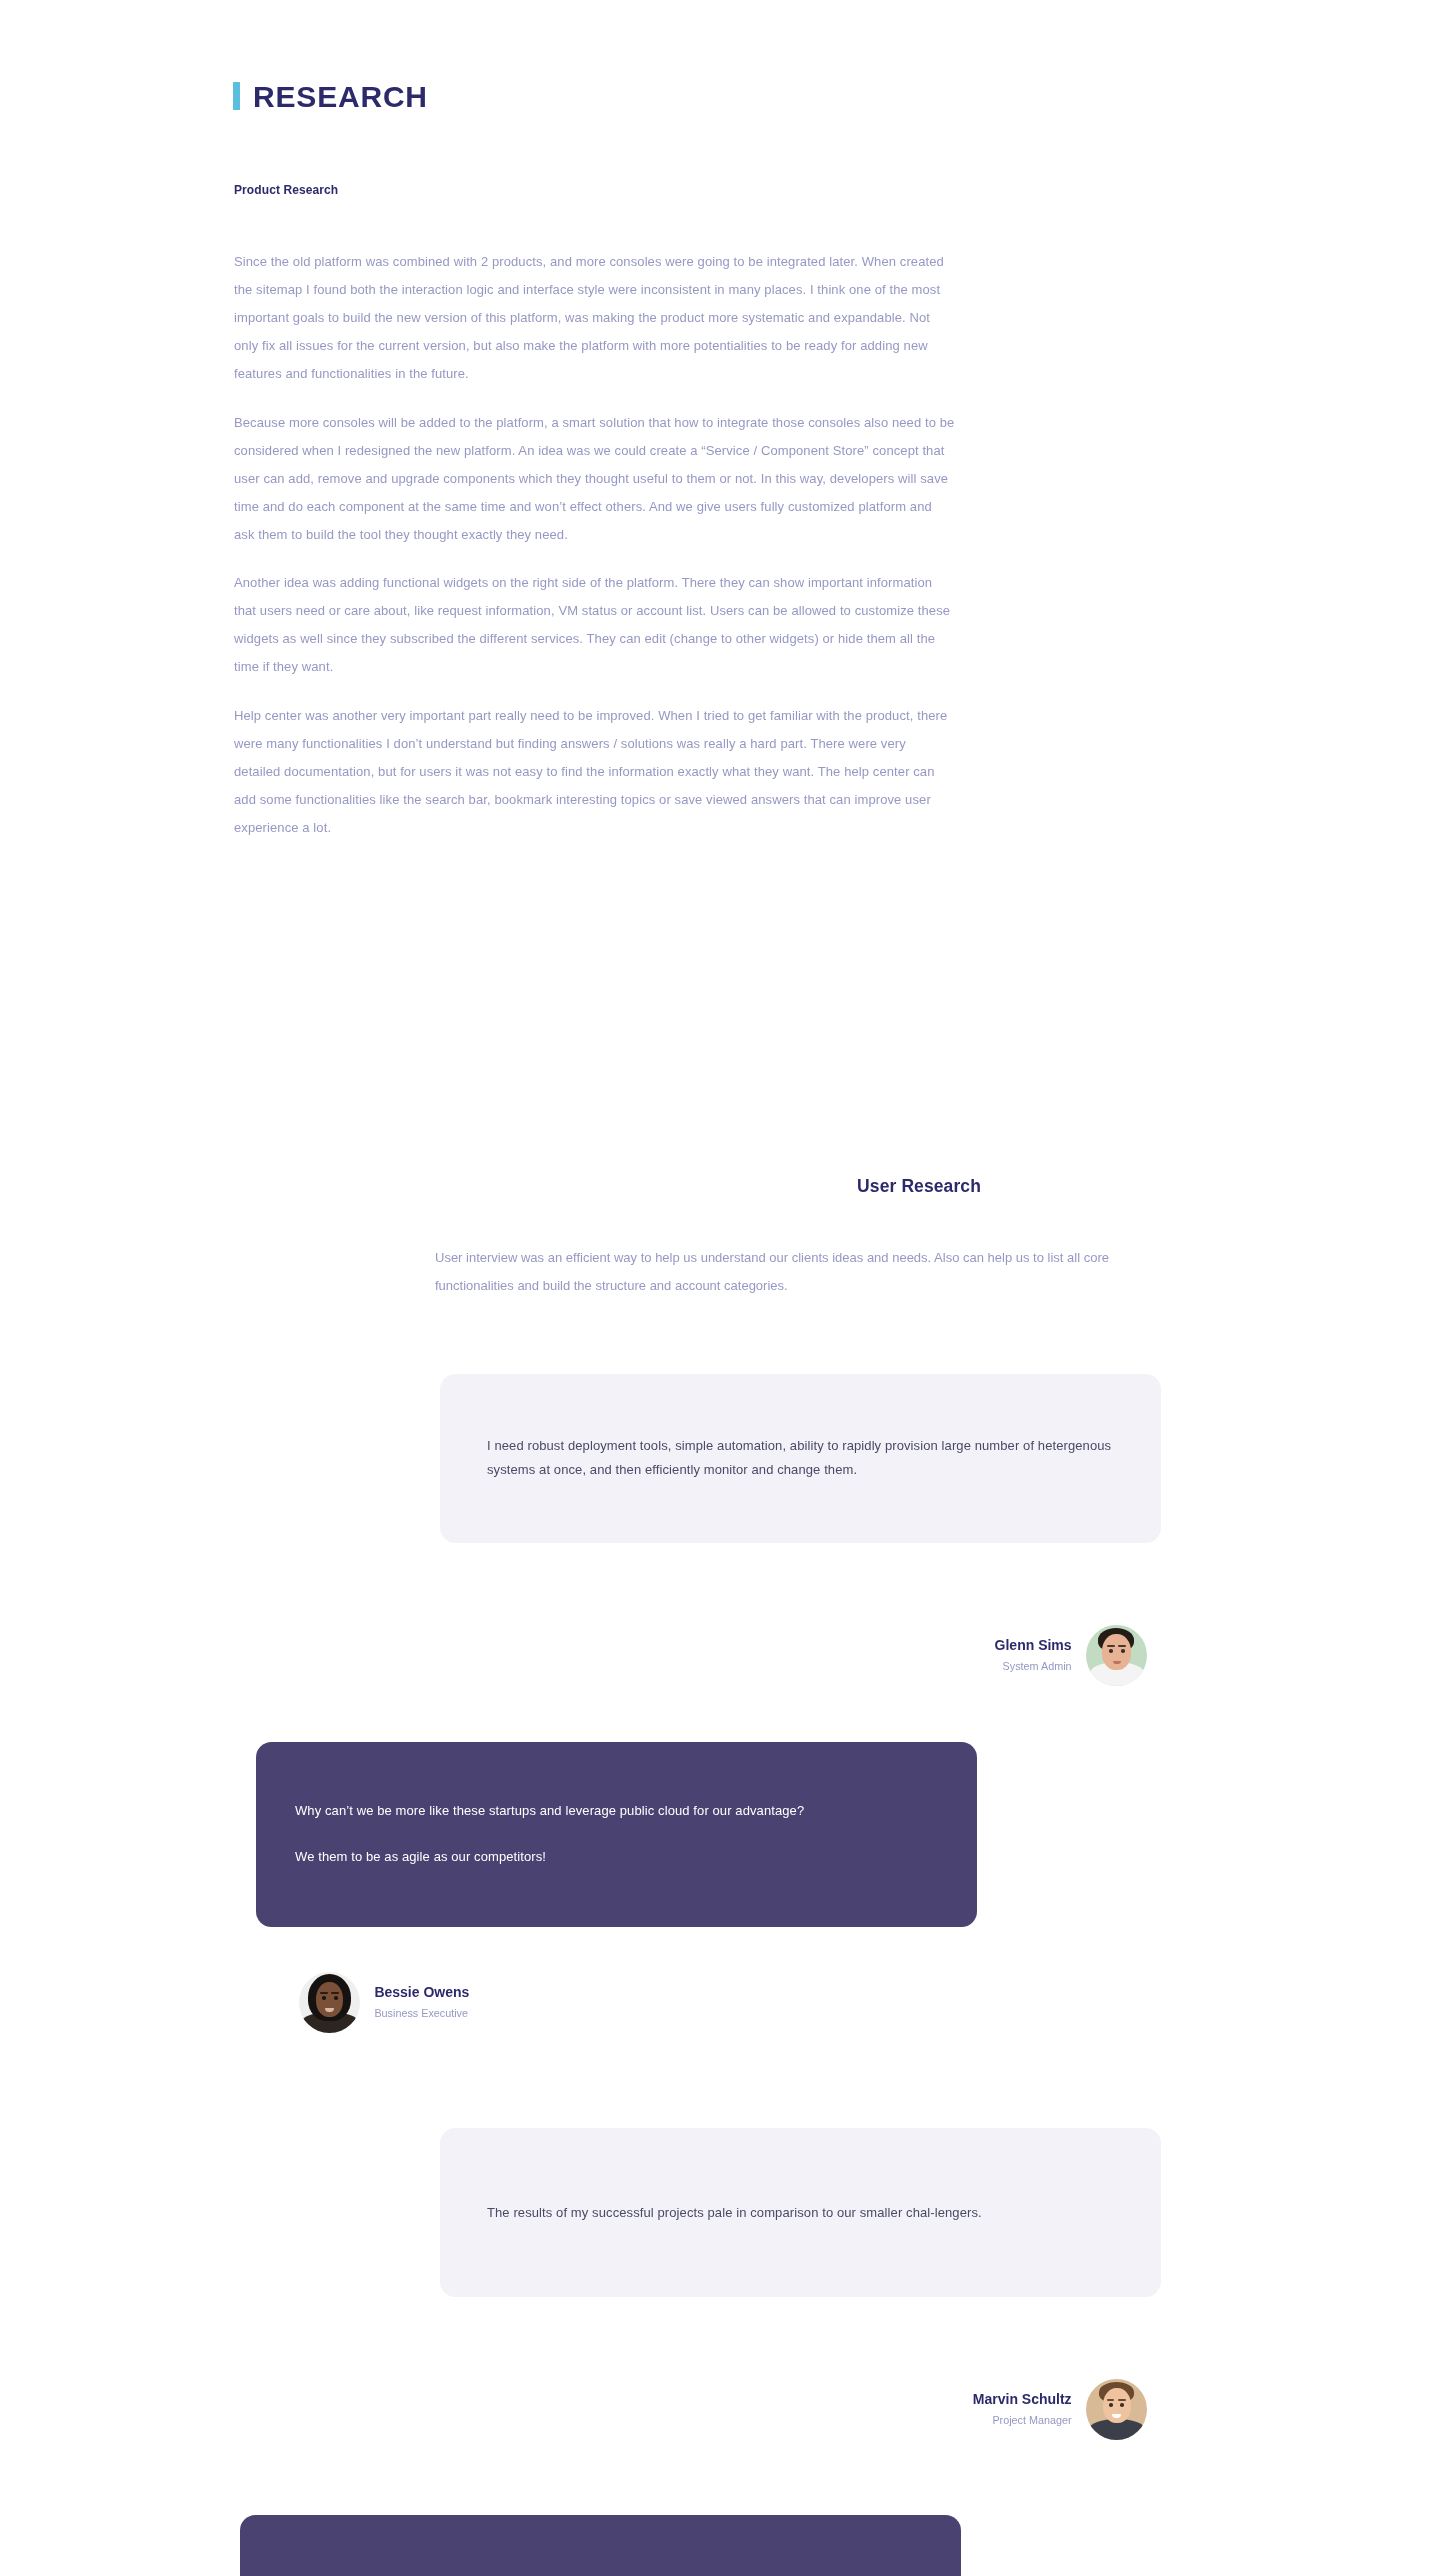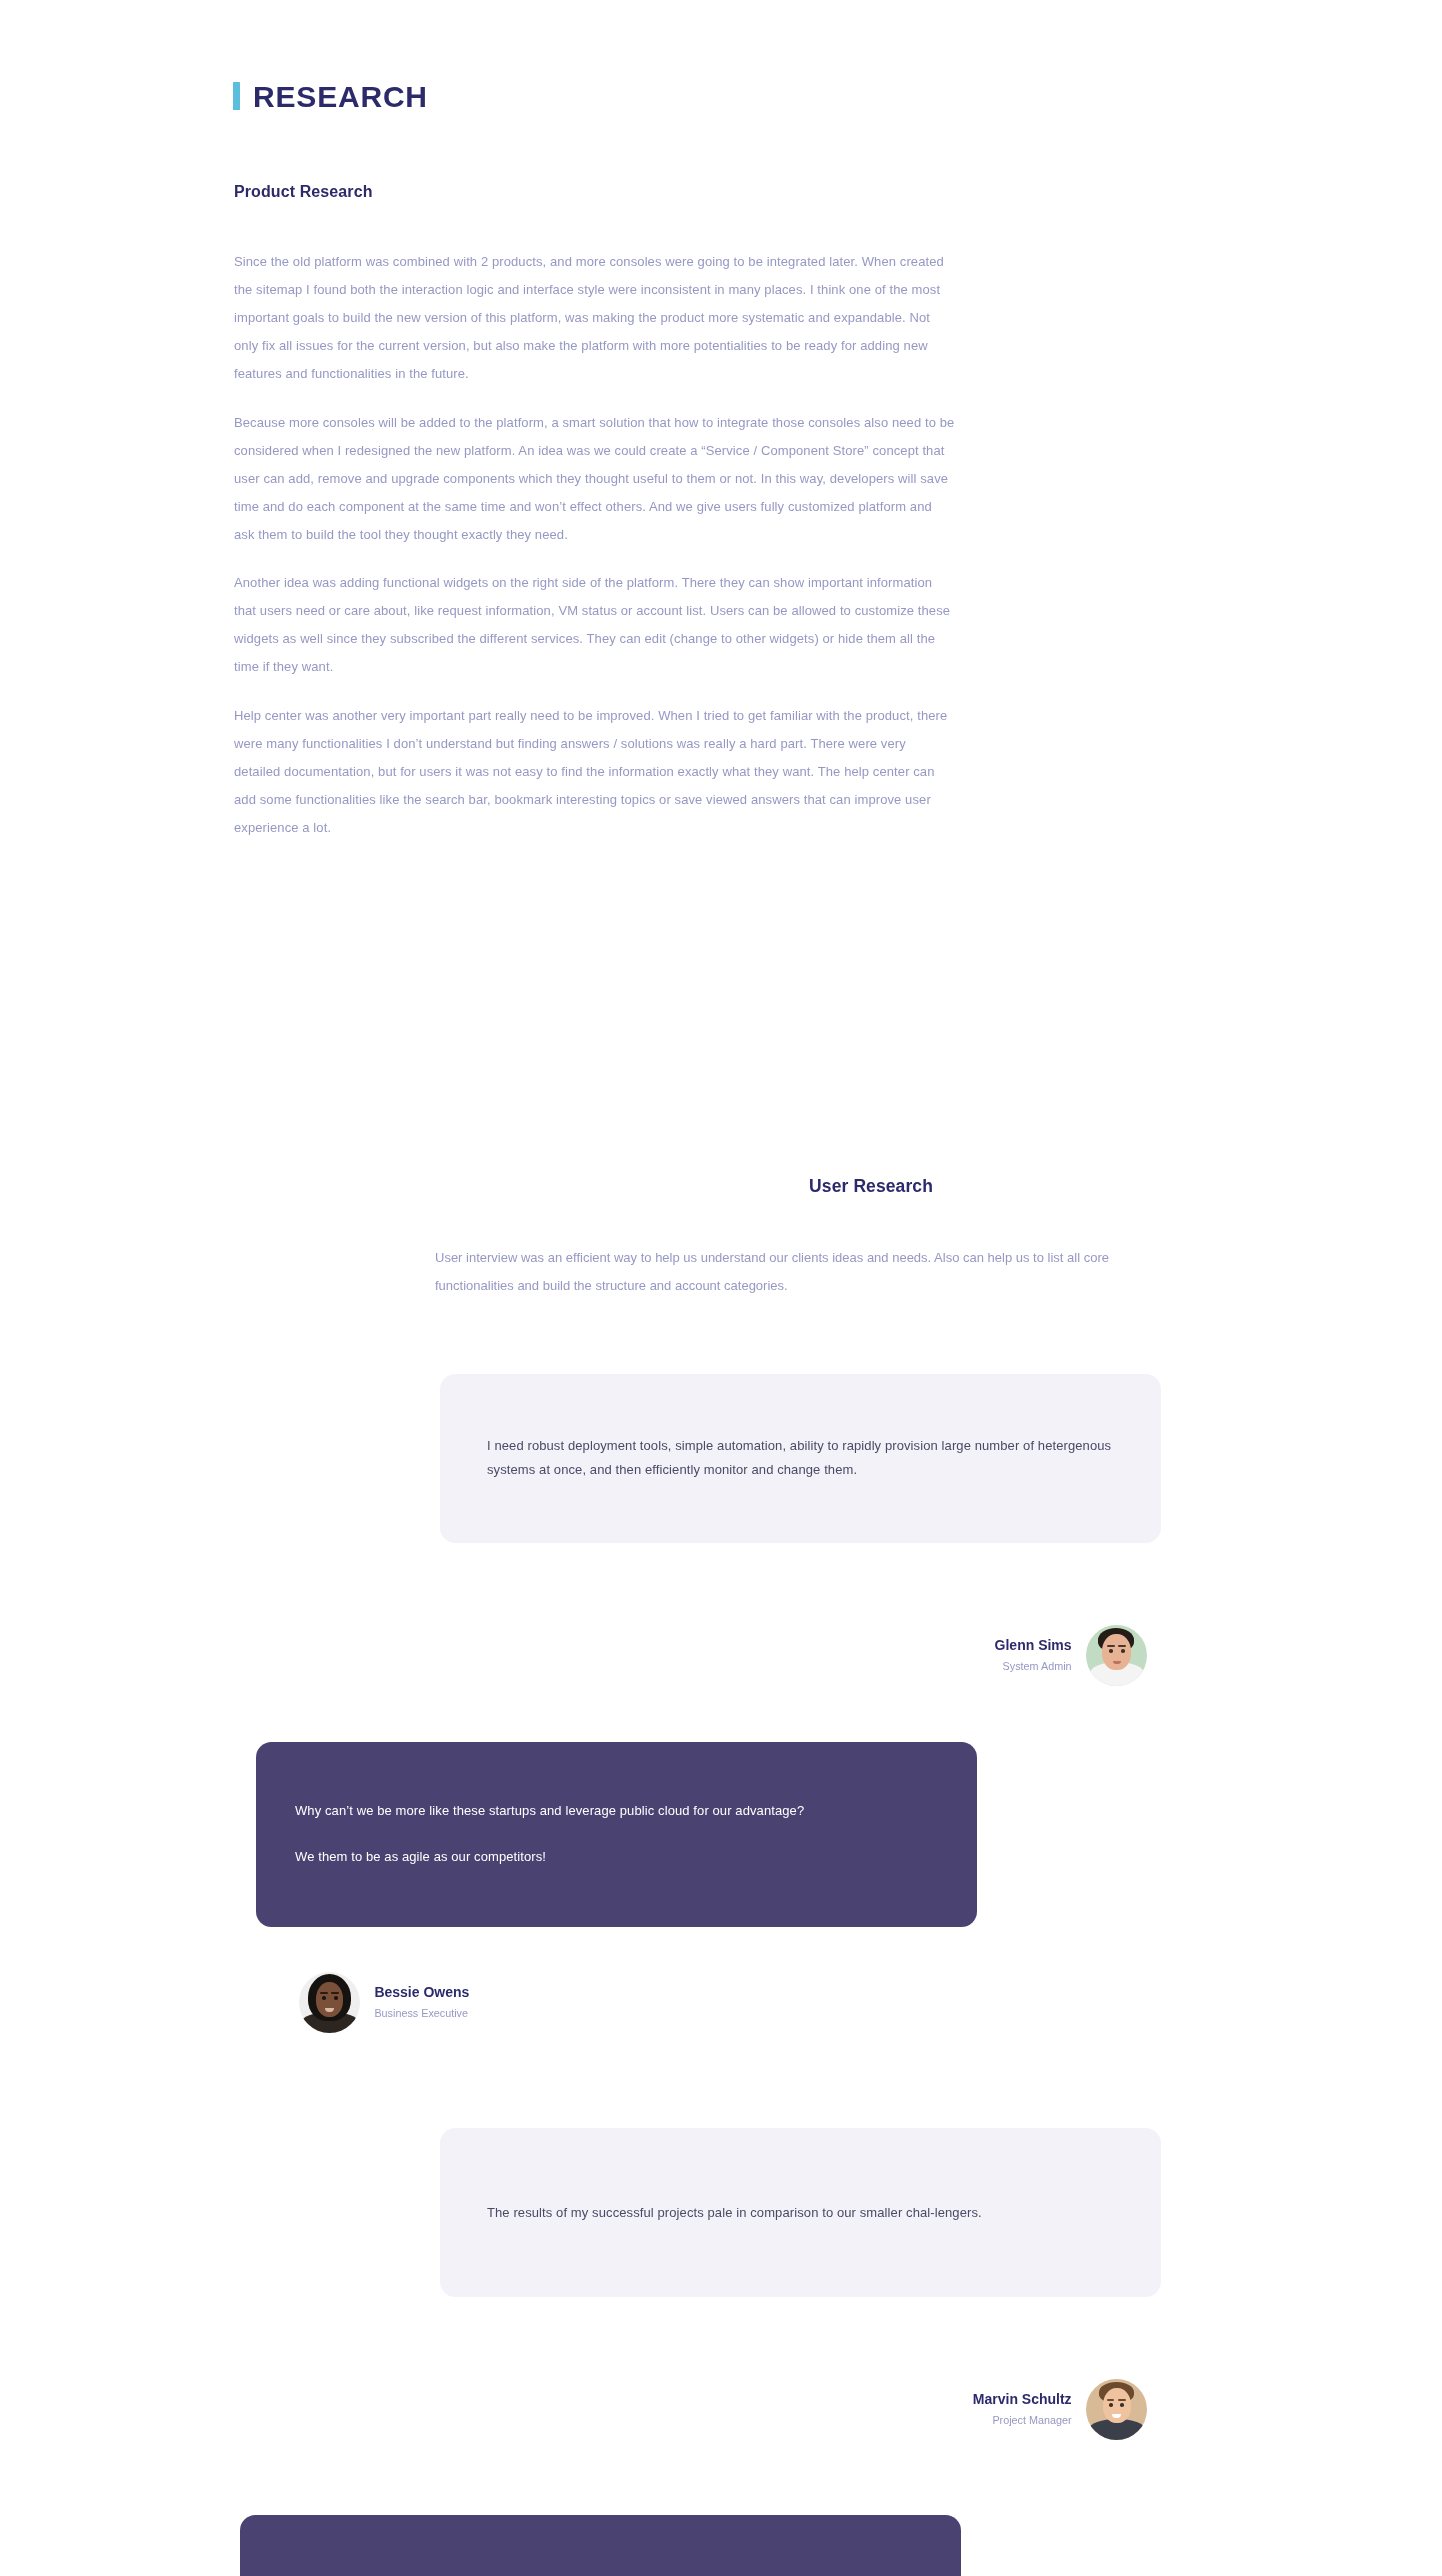--- a/index.html
+++ b/index.html
@@ -40,21 +40,21 @@
     color: #2C2A6B;
     line-height: 1;
     white-space: nowrap;
   }
 
   
   .product-heading {
     position: absolute;
     left: 234px;
     top: 183px;
-    font-size: 16px;
+    font-size: 12px;
     font-weight: 700;
     color: #2C2A6B;
     letter-spacing: 0.1px;
   }
   .product-body {
     position: absolute;
     left: 234px;
     top: 248px;
     width: 721px;
   }
@@ -63,21 +63,21 @@
     font-size: 13px;
     line-height: 28px;
     color: #9698C4;
     letter-spacing: 0.1px;
   }
   .product-body p:last-child { margin-bottom: 0; }
 
   
   .user-heading {
     position: absolute;
-    right: 510px;
+    right: 462px;
     top: 1176px;
     font-size: 17.5px;
     font-weight: 700;
     color: #2C2A6B;
     letter-spacing: 0.1px;
     white-space: nowrap;
   }
   .user-intro {
     position: absolute;
     left: 435px;

